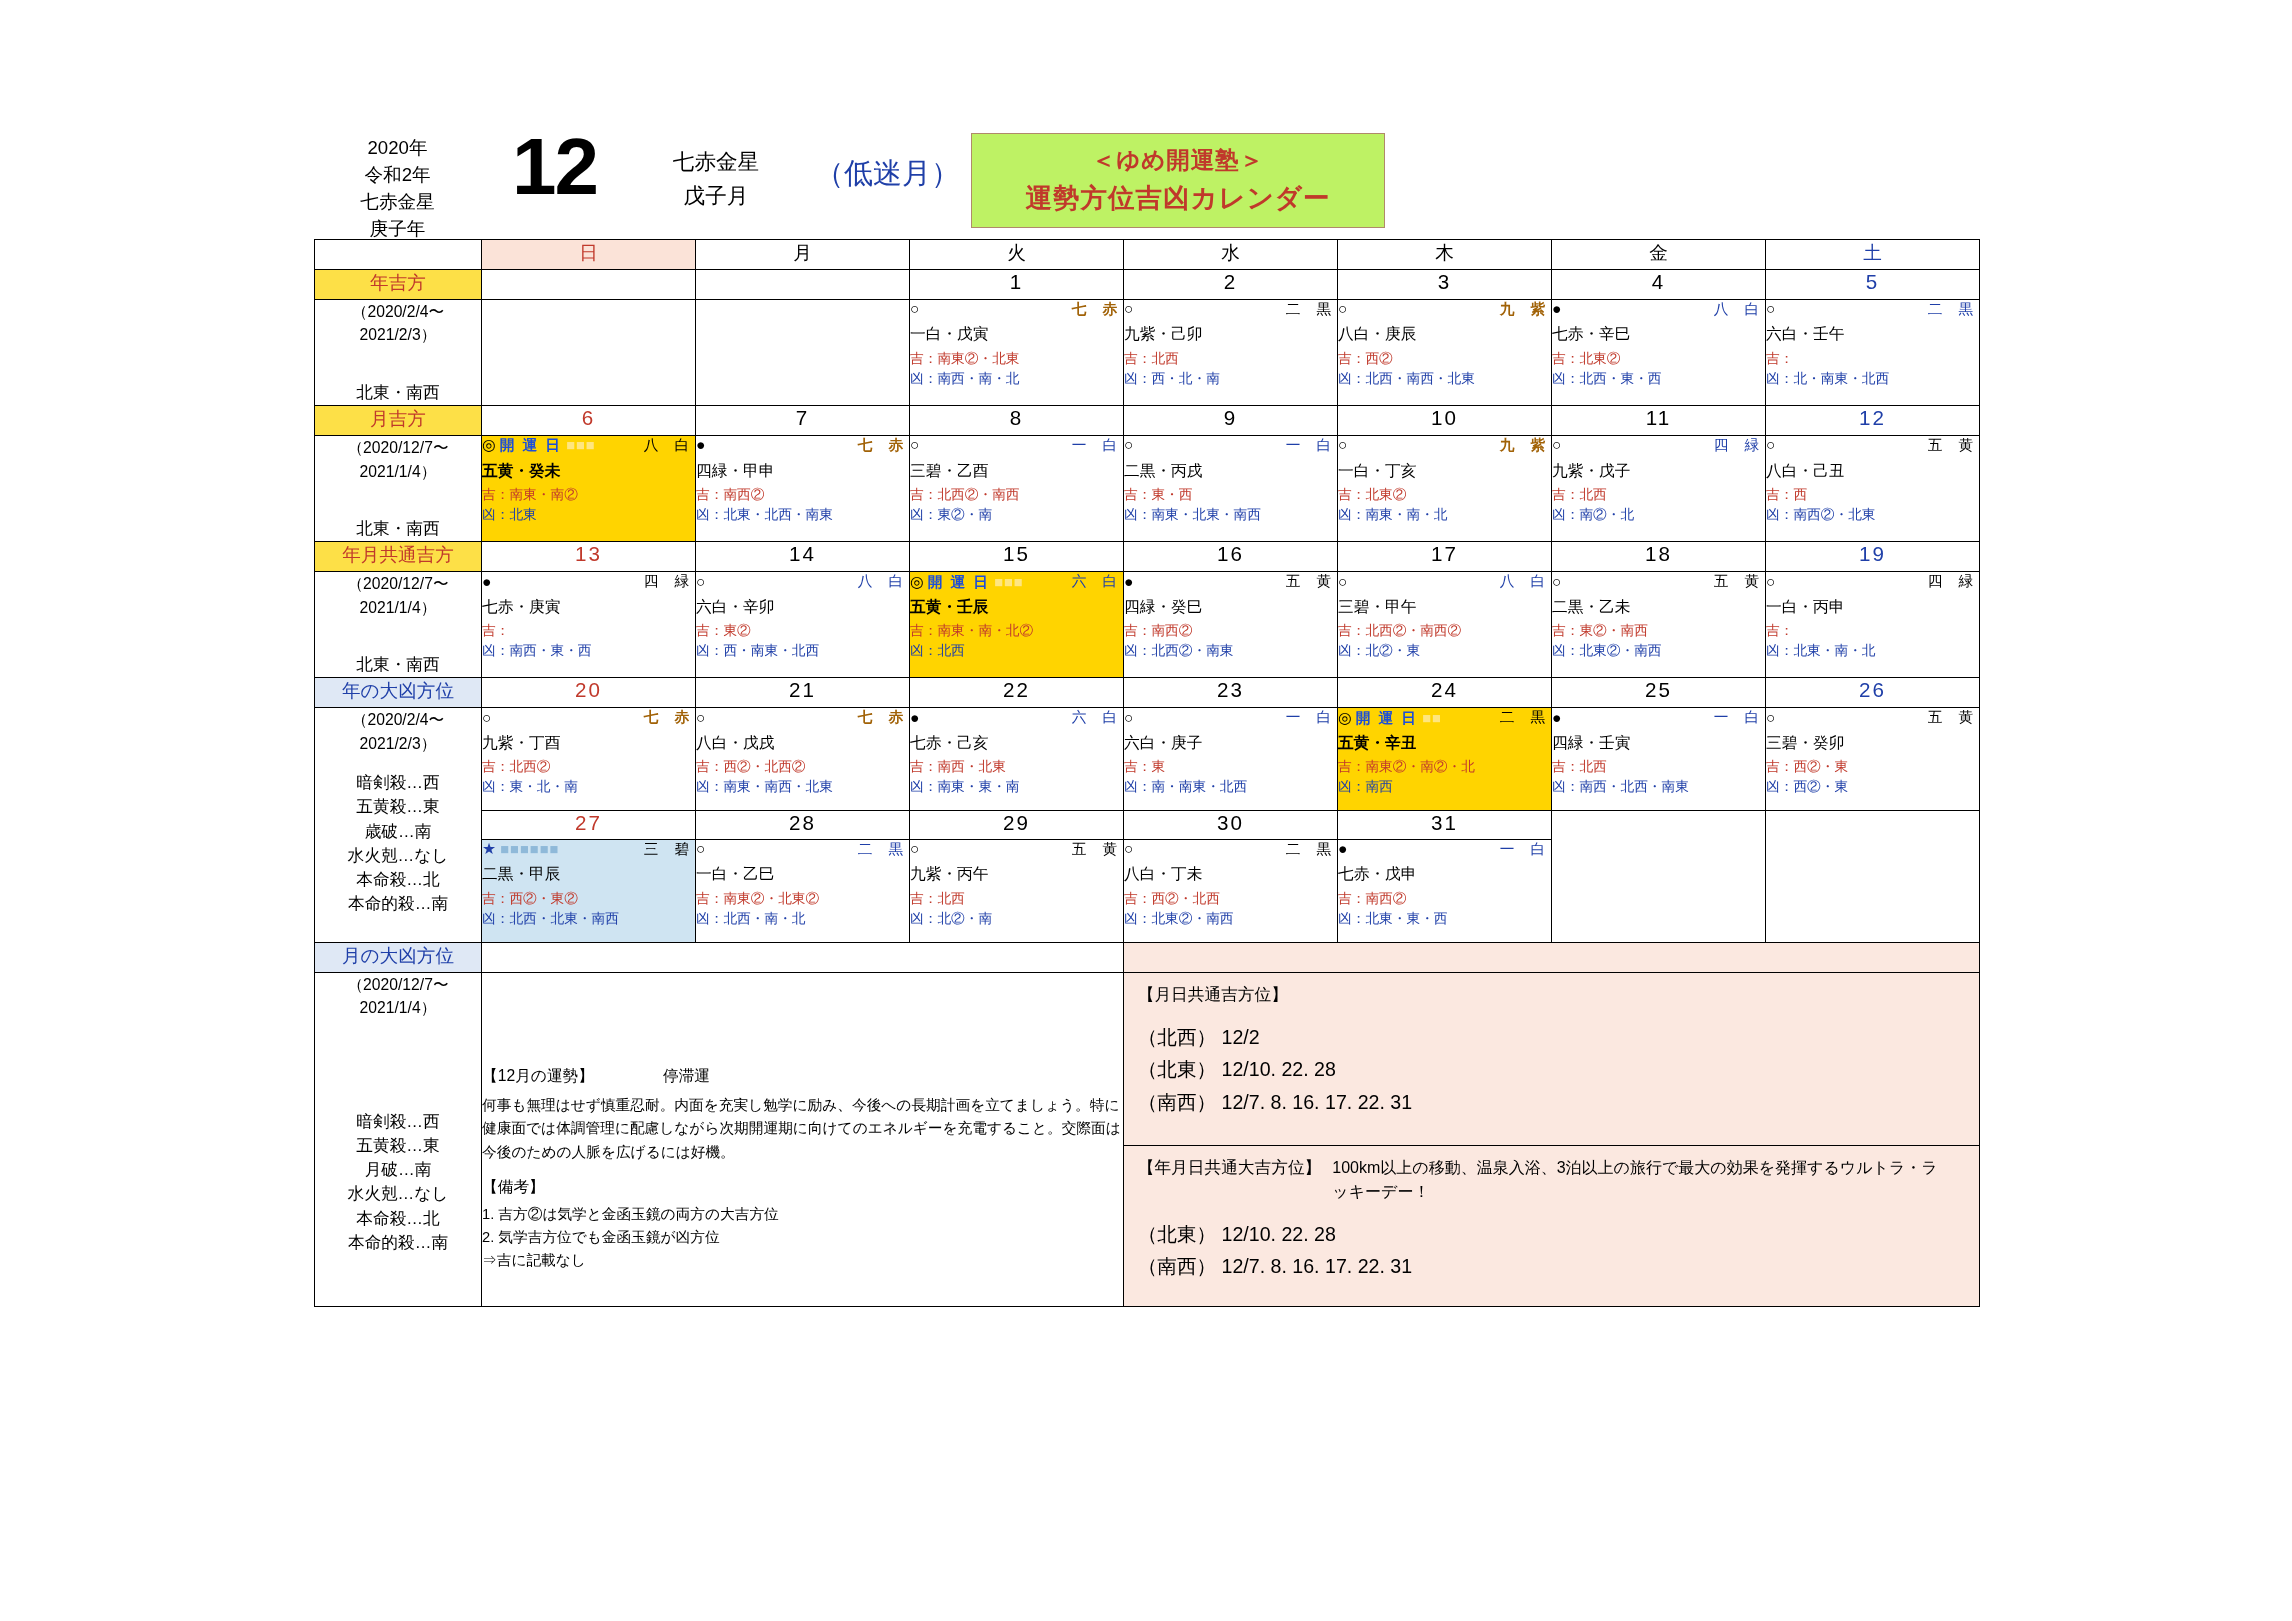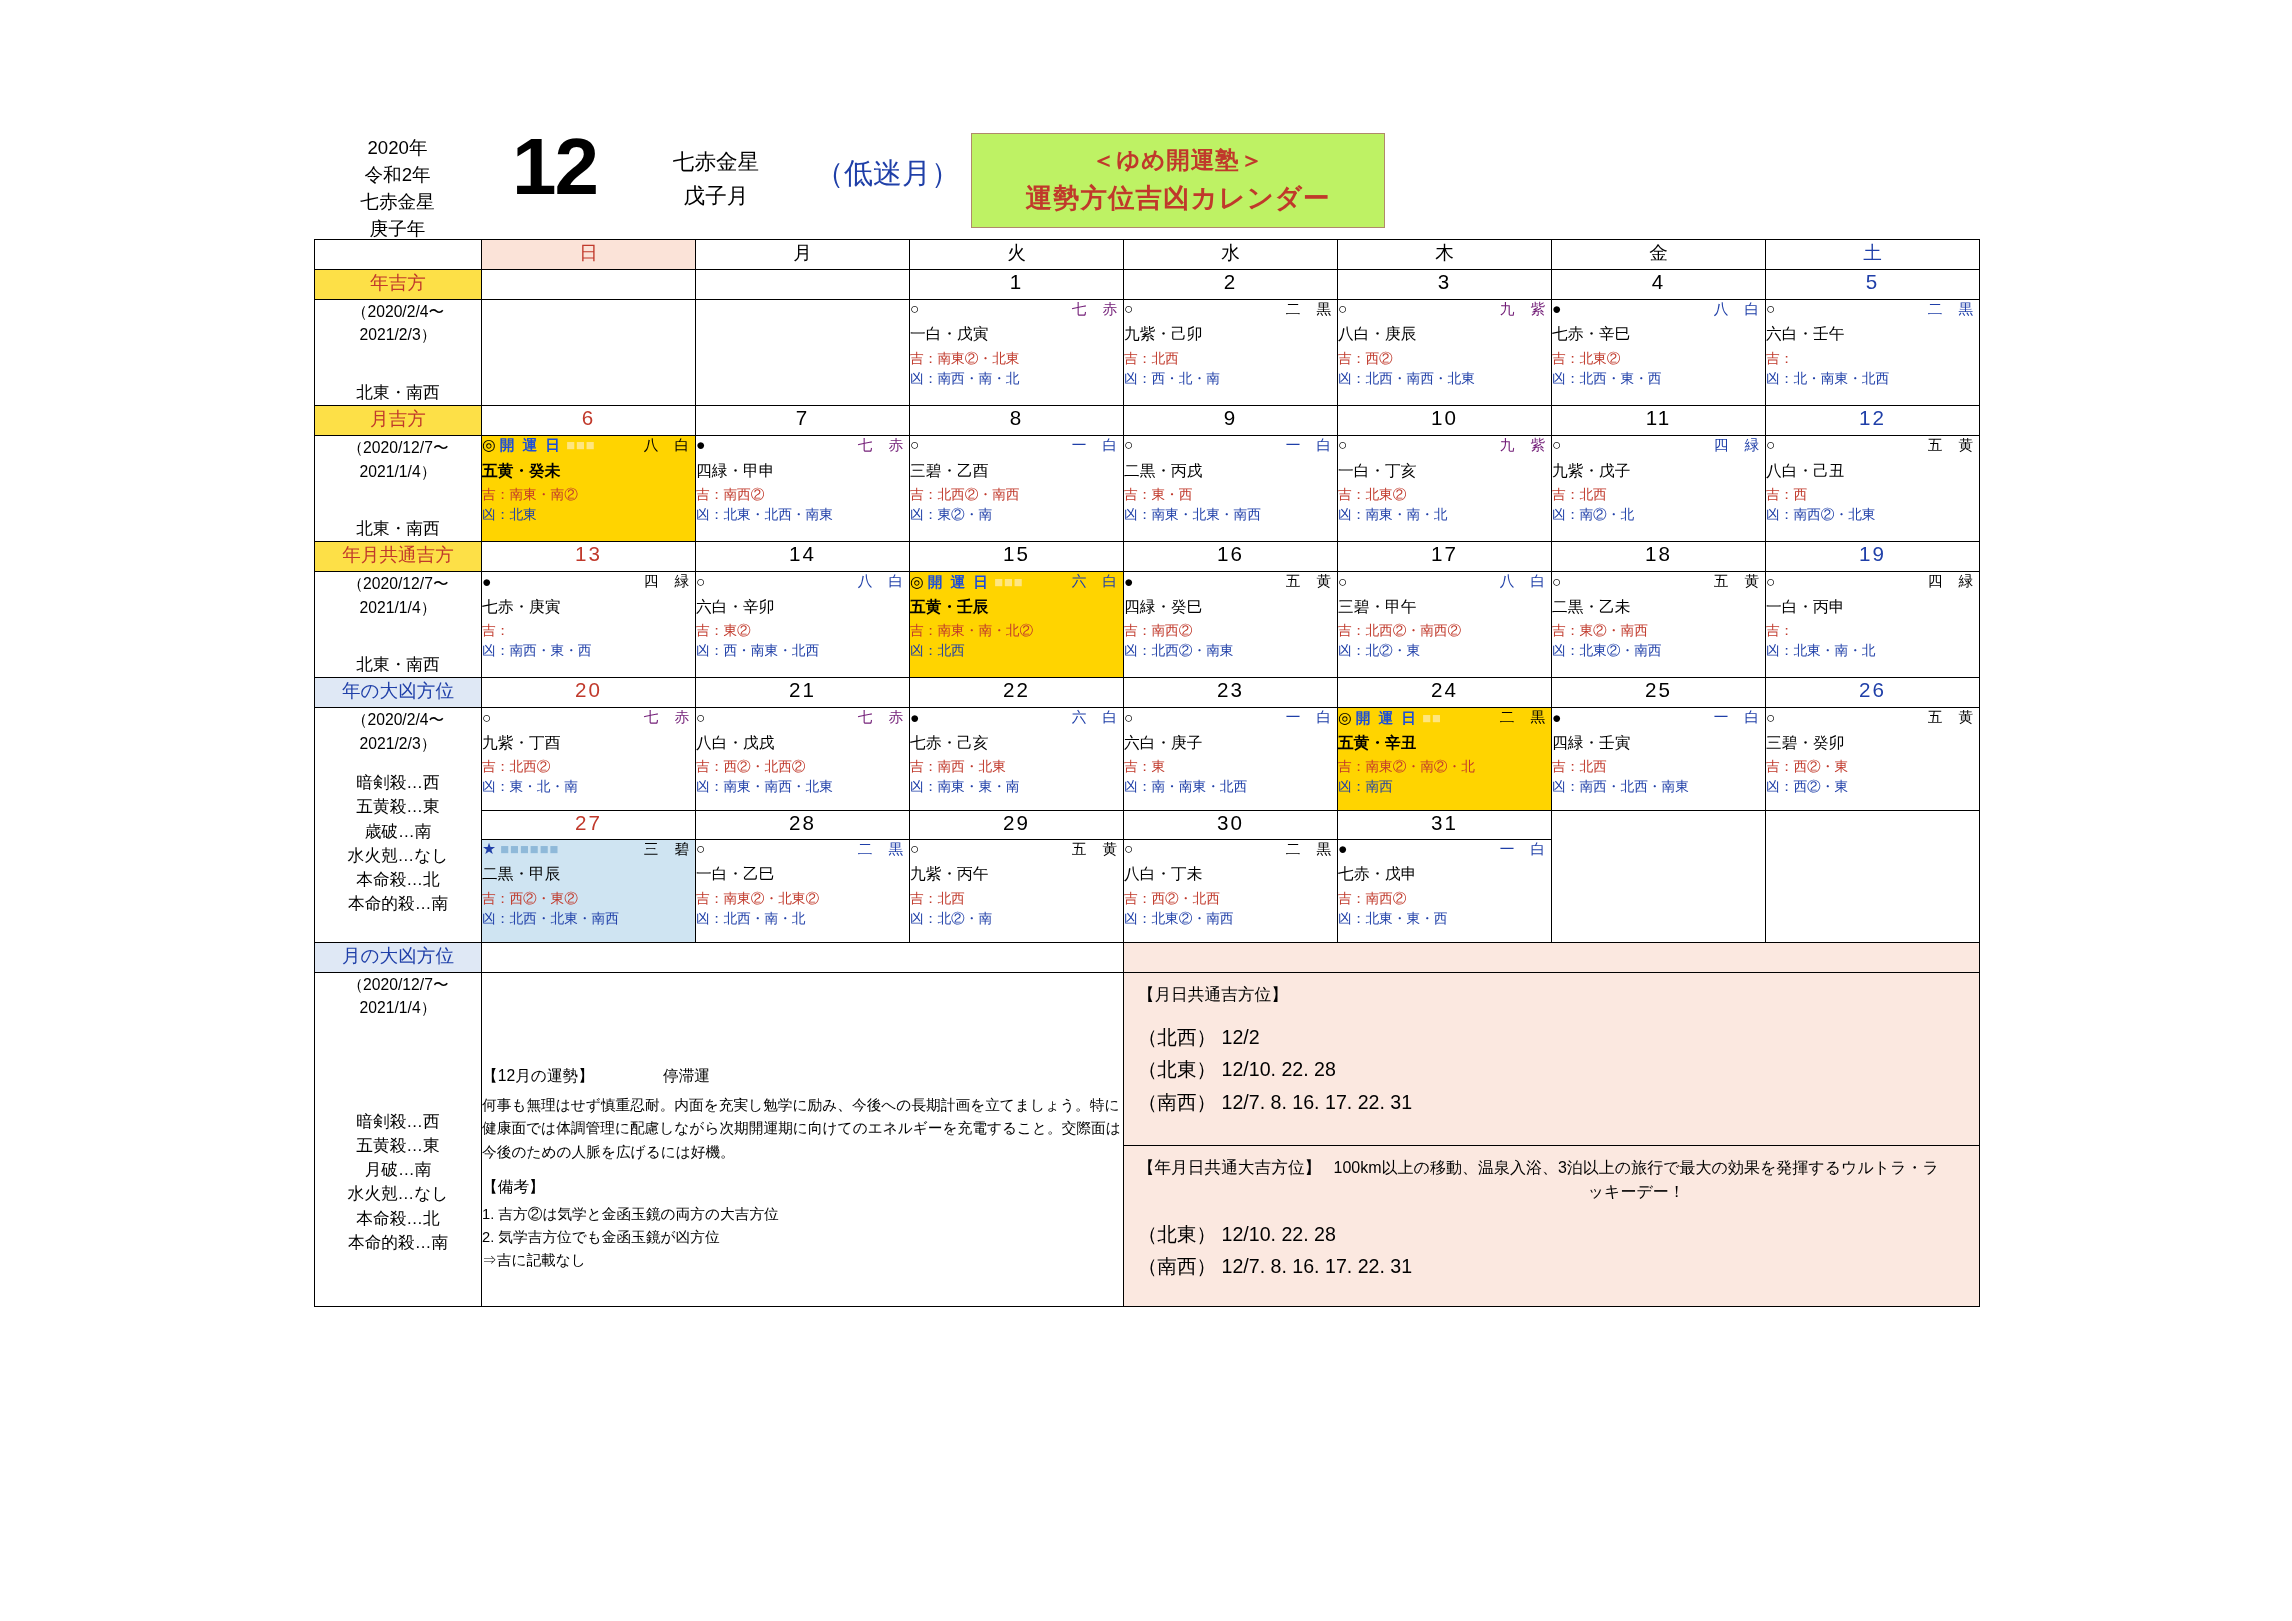--- a/index.html
+++ b/index.html
@@ -180,21 +180,21 @@
     letter-spacing: 2px;
     font-size: 14.7px;
   }
   .sq { letter-spacing: 1px; }
   .sq.y { color: #ffe680; }
   .sq.b { color: #8fb9d9; }
   .nine {
     letter-spacing: 5.9px;
     font-size: 14.7px;
   }
-  .nine.red { color: #701a75; }
+  .nine.red { color: #a16207; font-weight: bold; }
   .nine.blue { color: #1f3fa8; }
   .nine.black { color: #000; }
   .eto {
     font-size: 15.7px;
     margin-top: 3.9px;
     margin-bottom: 2.9px;
   }
   .eto.bold { font-weight: bold; }
   .kichi { color: #c0392b; font-size: 13.7px; }
   .kyo { color: #1f3fa8; font-size: 13.7px; }
@@ -233,21 +233,21 @@
   .bot-mid .bikou-title { font-size: 15.7px; margin-bottom: 3.9px; }
   .bot-mid .bikou-line { font-size: 14.7px; line-height: 1.55; }
 
   .bot-right { background: #fbe8e0; }
   .panel {
     padding: 9.8px 13.7px;
   }
   .panel .ptitle { font-size: 16.7px; margin-bottom: 7.8px; }
   .panel .pline { font-size: 19.6px; line-height: 1.65; }
   .panel .pnote { font-size: 16px; line-height: 1.5; }
-  .panel .inline-head { display: flex; gap: 11px; text-align: center; }
+  .panel .inline-head { display: flex; gap: 11px; }
   .blankcell { background: #fff; }
 </style>
 </head>
 <body>
 
 <div class="page">
 
   <div class="header">
     <div class="hdr-left">
       <div>2020年</div>

